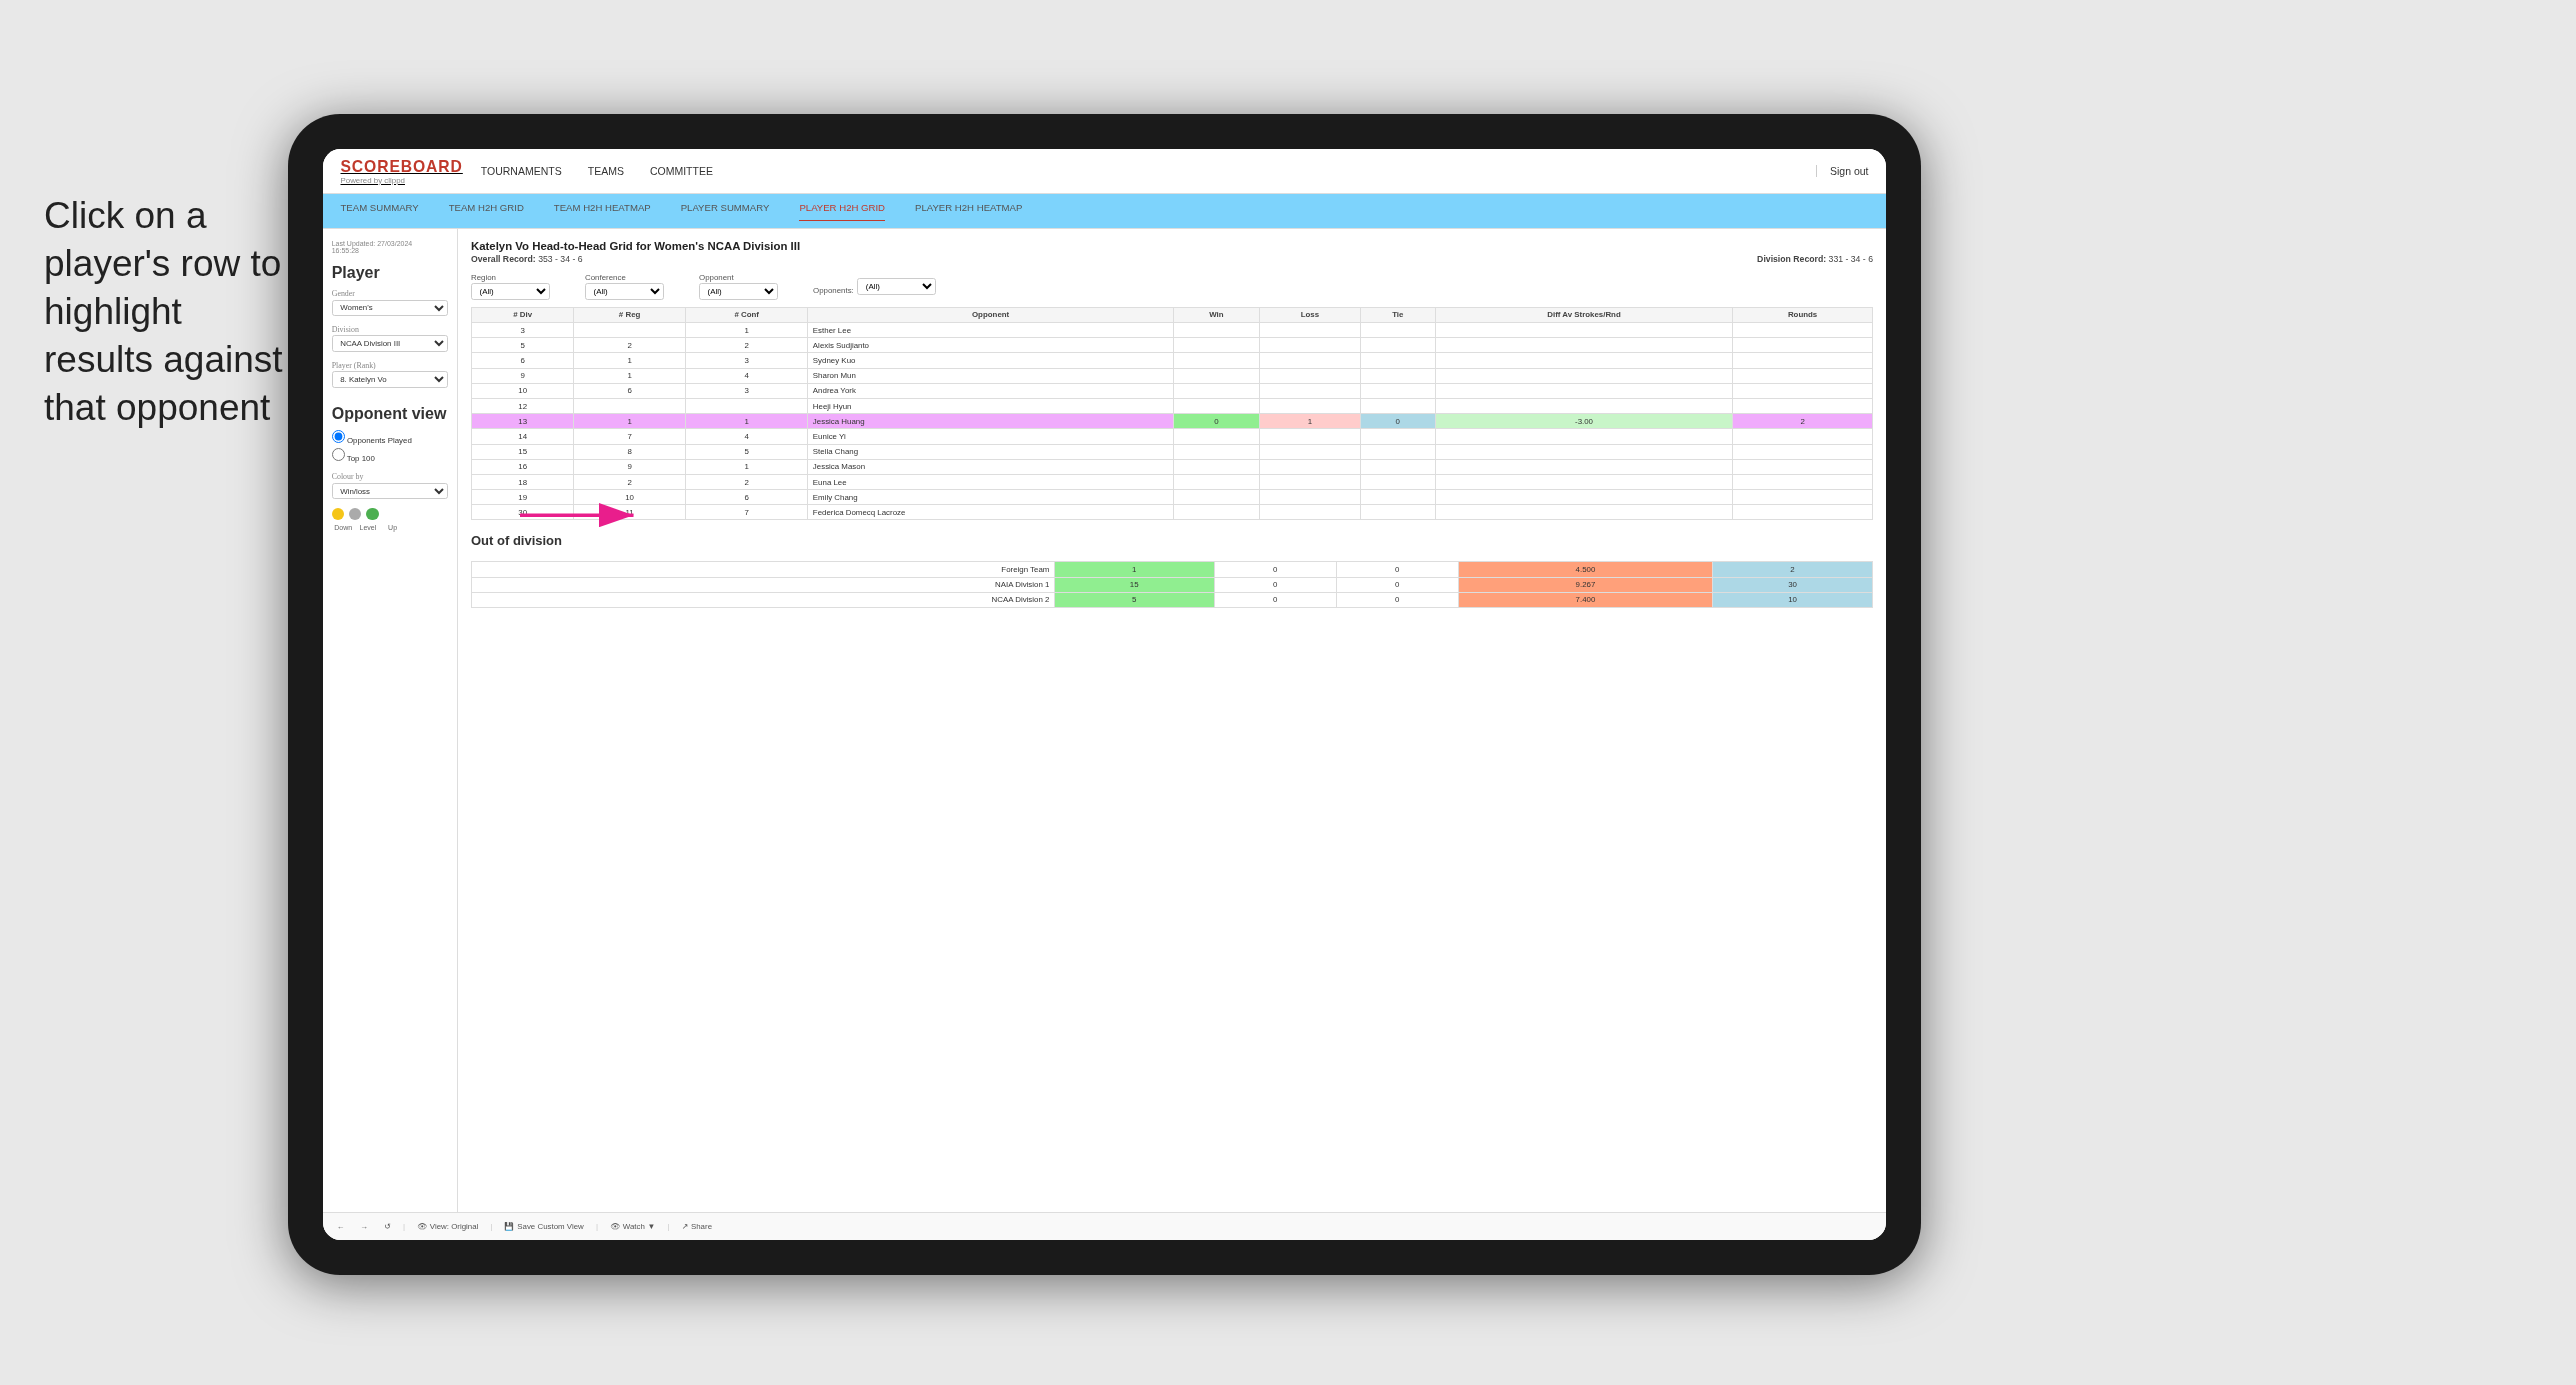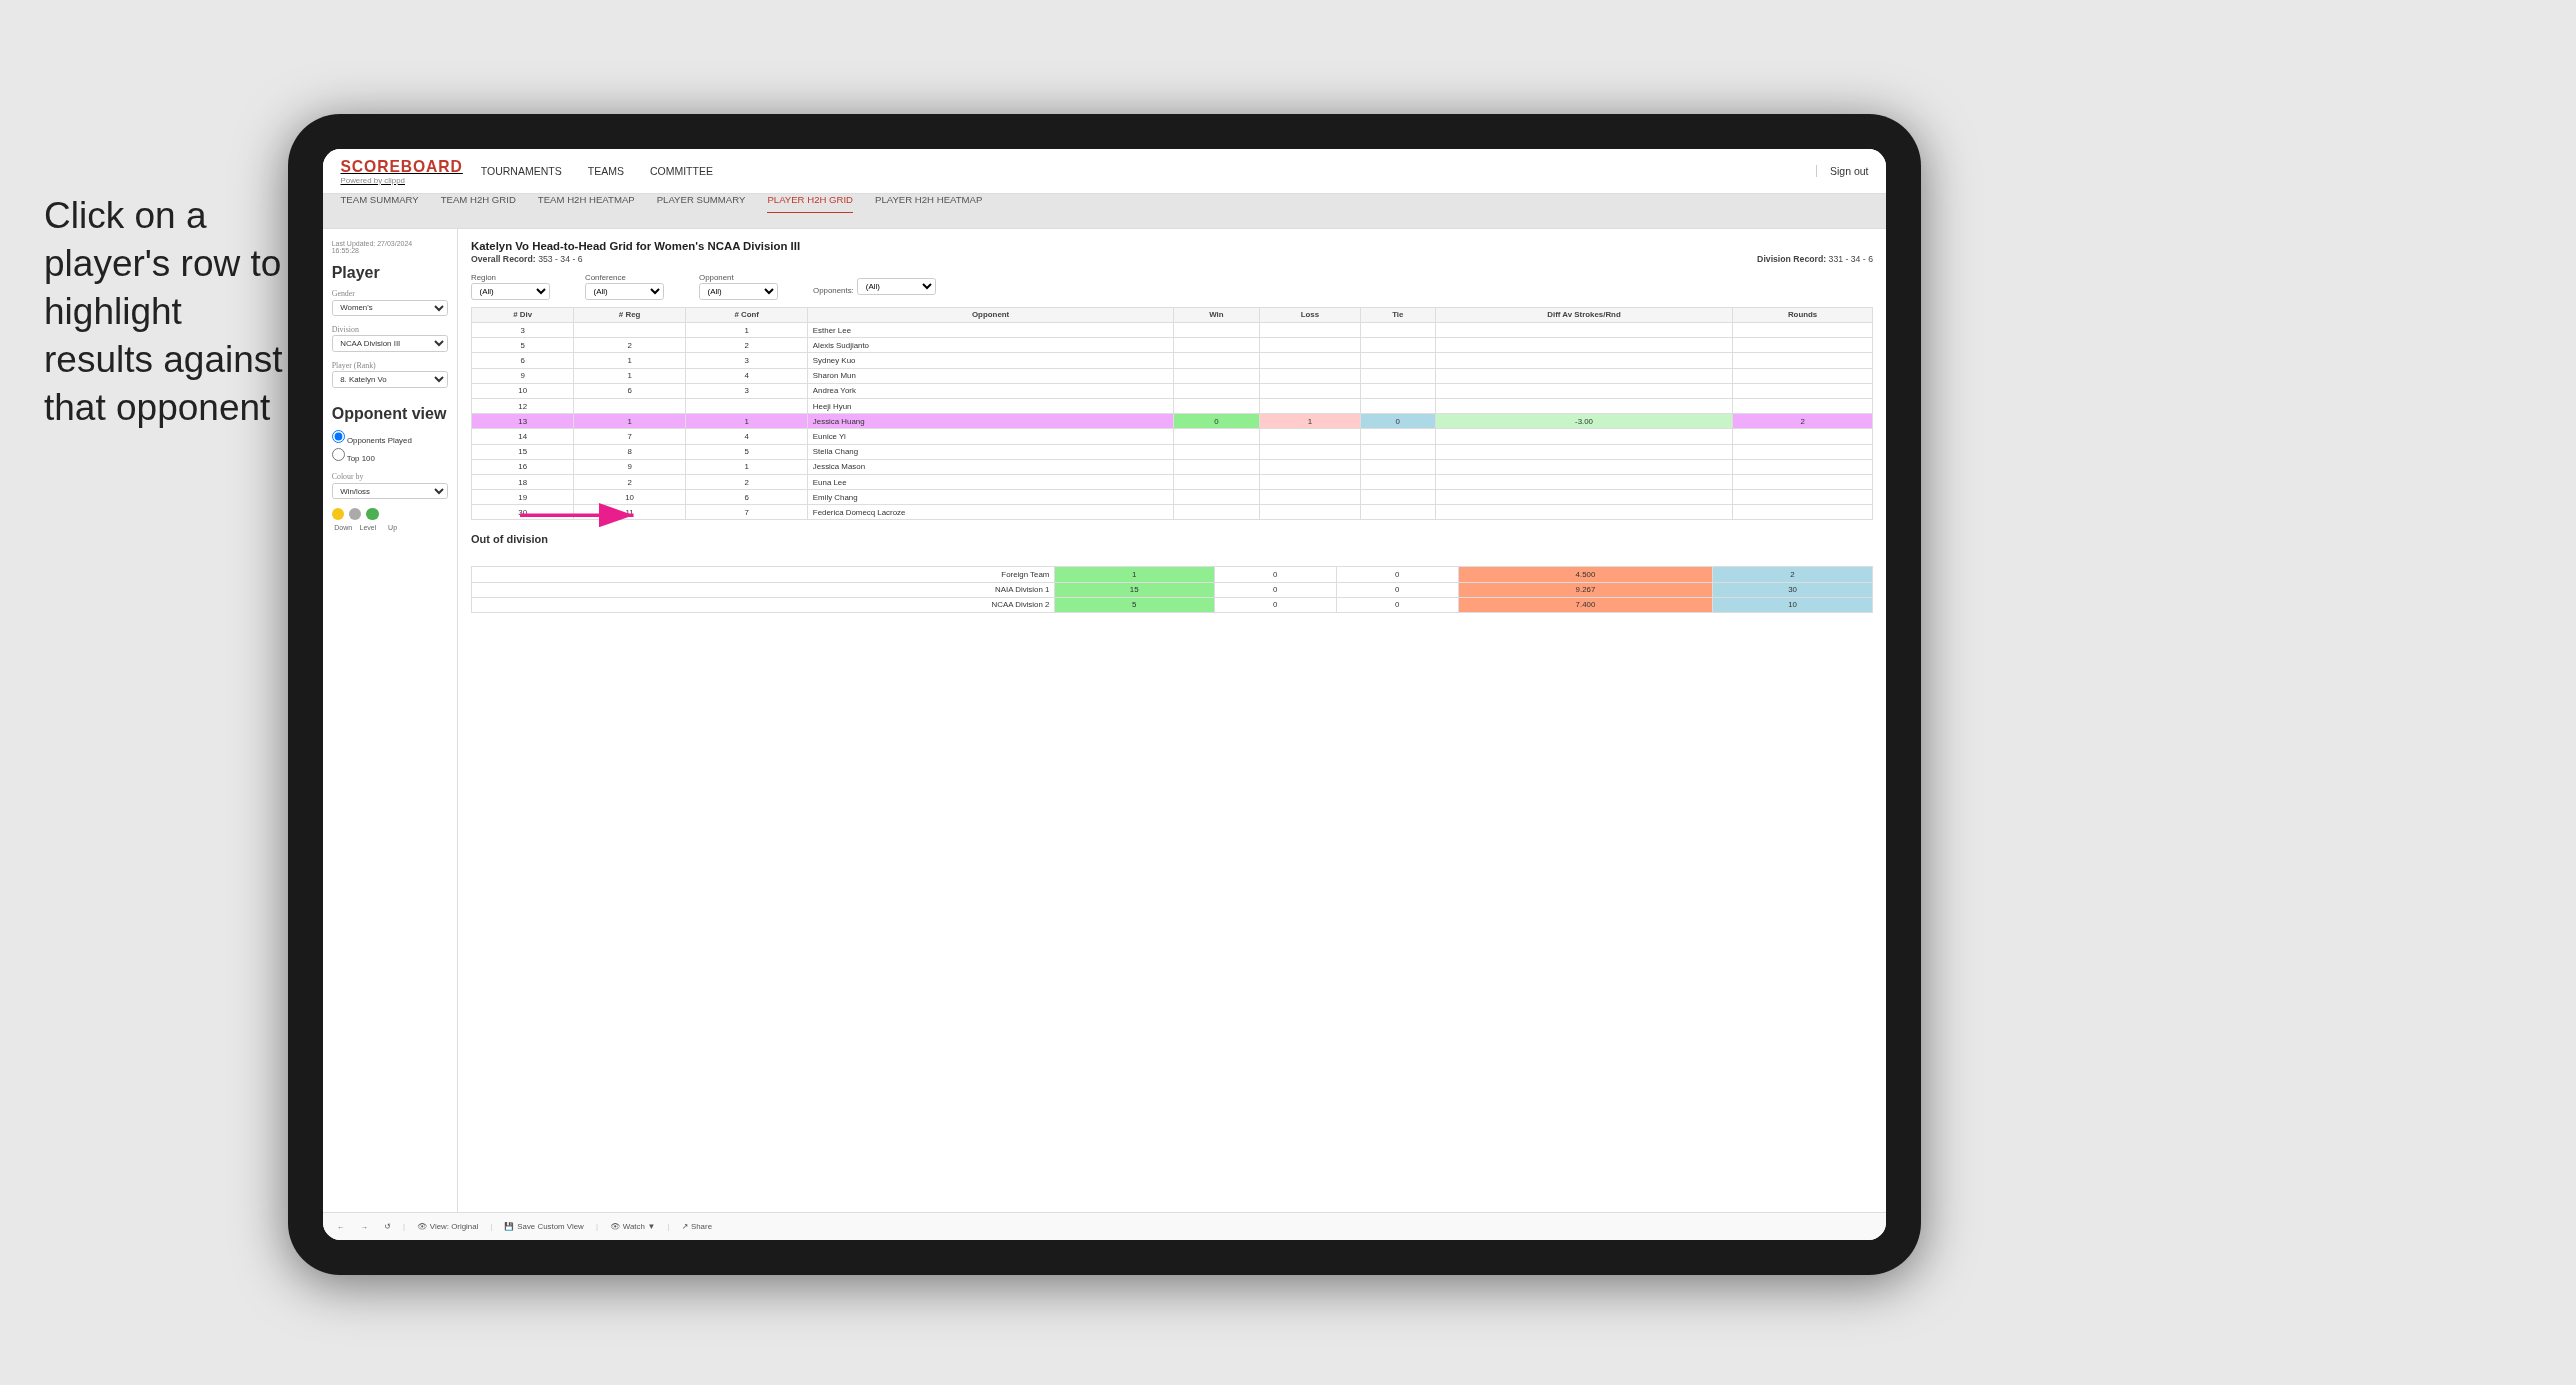--- a/index.html
+++ b/index.html
@@ -97,22 +97,23 @@
       border-left: 0.9px solid #ccc;
       padding-left: 13px;
     }
 
     
     .sub-nav {
       display: flex;
       padding: 0 17.5px;
       height: 35px;
       border-bottom: 1.7px solid #ddd;
-      background: #e5e5e5;
-      align-items: flex-start;
+      background: #7dd3fc;
+      align-items: center;
+      gap: 8px;
     }
 
     .sub-nav-link {
       font-size: 9.6px;
       color: #555;
       margin-right: 22px;
       padding-bottom: 7px;
       cursor: pointer;
       white-space: nowrap;
     }
@@ -281,23 +282,23 @@
     .cell-loss { background: #ffcccb; }
     .cell-tie { background: #add8e6; }
     .cell-diff-neg { background: #c8f5c8; }
 
     
     .out-of-division {
       margin-top: 13px;
     }
 
     .out-title {
-      font-size: 11px;
+      font-size: 13px;
       font-weight: 700;
-      margin-bottom: 21px;
+      margin-bottom: 13px;
       color: #333;
     }
 
     .out-table {
       width: 100%;
       border-collapse: collapse;
       font-size: 7.9px;
     }
 
     .out-table td {

